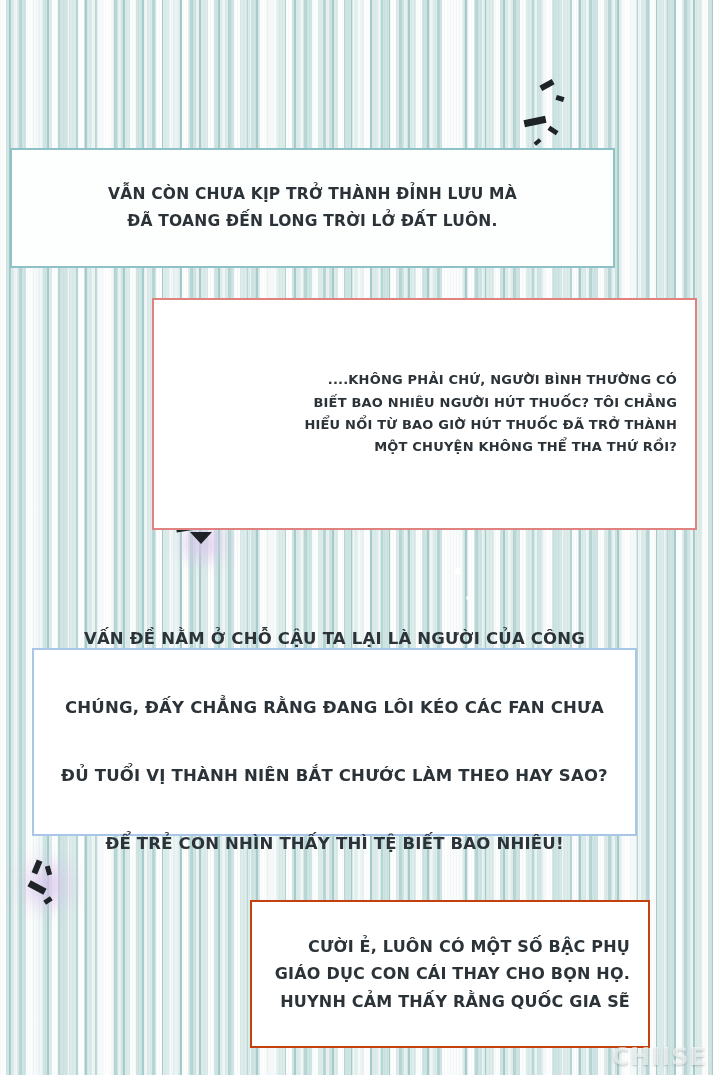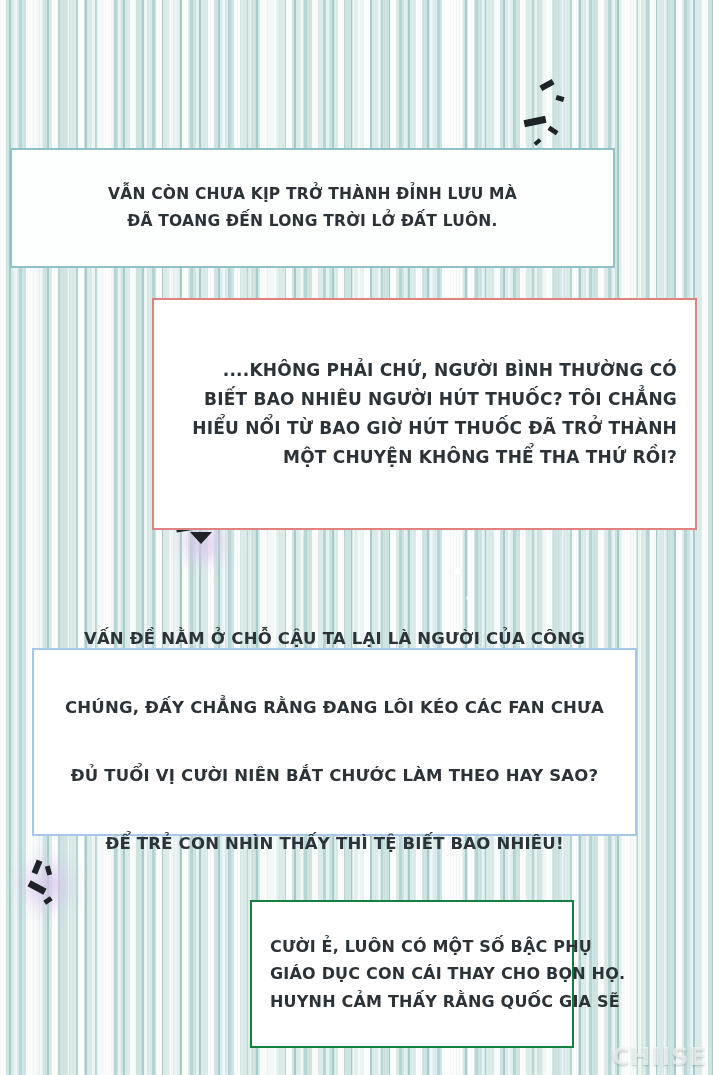--- a/index.html
+++ b/index.html
@@ -128,33 +128,33 @@
     border: 2px solid #8fc2c6;
     background: #fdfefe;
   }
   #bubble-1 .line { font-size: 15.5px; }
 
   #bubble-2 {
     left: 152px; top: 298px; width: 545px; height: 232px;
     border: 2px solid #e0827f;
     background: #ffffff;
   }
-  #bubble-2 .line { font-size: 17px; text-align: right; }
+  #bubble-2 .line { font-size: 13px; text-align: right; }
 
   #bubble-3 {
     left: 32px;  top: 648px; width: 605px; height: 188px;
     border: 2px solid #a8c6e8;
     background: #ffffff;
     gap: 40px;
   }
   #bubble-3 .line { font-size: 16.5px; text-align: center; }
 
   #bubble-4 {
-    left: 250px; top: 900px; width: 324px; height: 148px;
-    border: 2px solid #15803d;
+    left: 250px; top: 900px; width: 400px; height: 148px;
+    border: 2px solid #c2410c;
     background: #ffffff;
   }
   #bubble-4 .line { font-size: 16px; text-align: right; }
 
   
   .shard {
     position: absolute;
     background: #1d2327;
   }
   .glow {
@@ -214,21 +214,21 @@
   <div class="bubble right" id="bubble-2">
     <div class="line">....KHÔNG PHẢI CHỨ, NGƯỜI BÌNH THƯỜNG CÓ</div>
     <div class="line">BIẾT BAO NHIÊU NGƯỜI HÚT THUỐC? TÔI CHẲNG</div>
     <div class="line">HIỂU NỔI TỪ BAO GIỜ HÚT THUỐC ĐÃ TRỞ THÀNH</div>
     <div class="line">MỘT CHUYỆN KHÔNG THỂ THA THỨ RỒI?</div>
   </div>
 
   <div class="bubble center" id="bubble-3">
     <div class="line">VẤN ĐỀ NẰM Ở CHỖ CẬU TA LẠI LÀ NGƯỜI CỦA CÔNG</div>
     <div class="line">CHÚNG, ĐẤY CHẲNG RẰNG ĐANG LÔI KÉO CÁC FAN CHƯA</div>
-    <div class="line">ĐỦ TUỔI VỊ CƯỜI NIÊN BẮT CHƯỚC LÀM THEO HAY SAO?</div>
+    <div class="line">ĐỦ TUỔI VỊ THÀNH NIÊN BẮT CHƯỚC LÀM THEO HAY SAO?</div>
     <div class="line">ĐỂ TRẺ CON NHÌN THẤY THÌ TỆ BIẾT BAO NHIÊU!</div>
   </div>
 
   <div class="bubble right" id="bubble-4">
     <div class="line">CƯỜI Ẻ, LUÔN CÓ MỘT SỐ BẬC PHỤ</div>
     <div class="line">GIÁO DỤC CON CÁI THAY CHO BỌN HỌ.</div>
     <div class="line">HUYNH CẢM THẤY RẰNG QUỐC GIA SẼ</div>
   </div>
 
   <div id="watermark">CHIISE</div>

